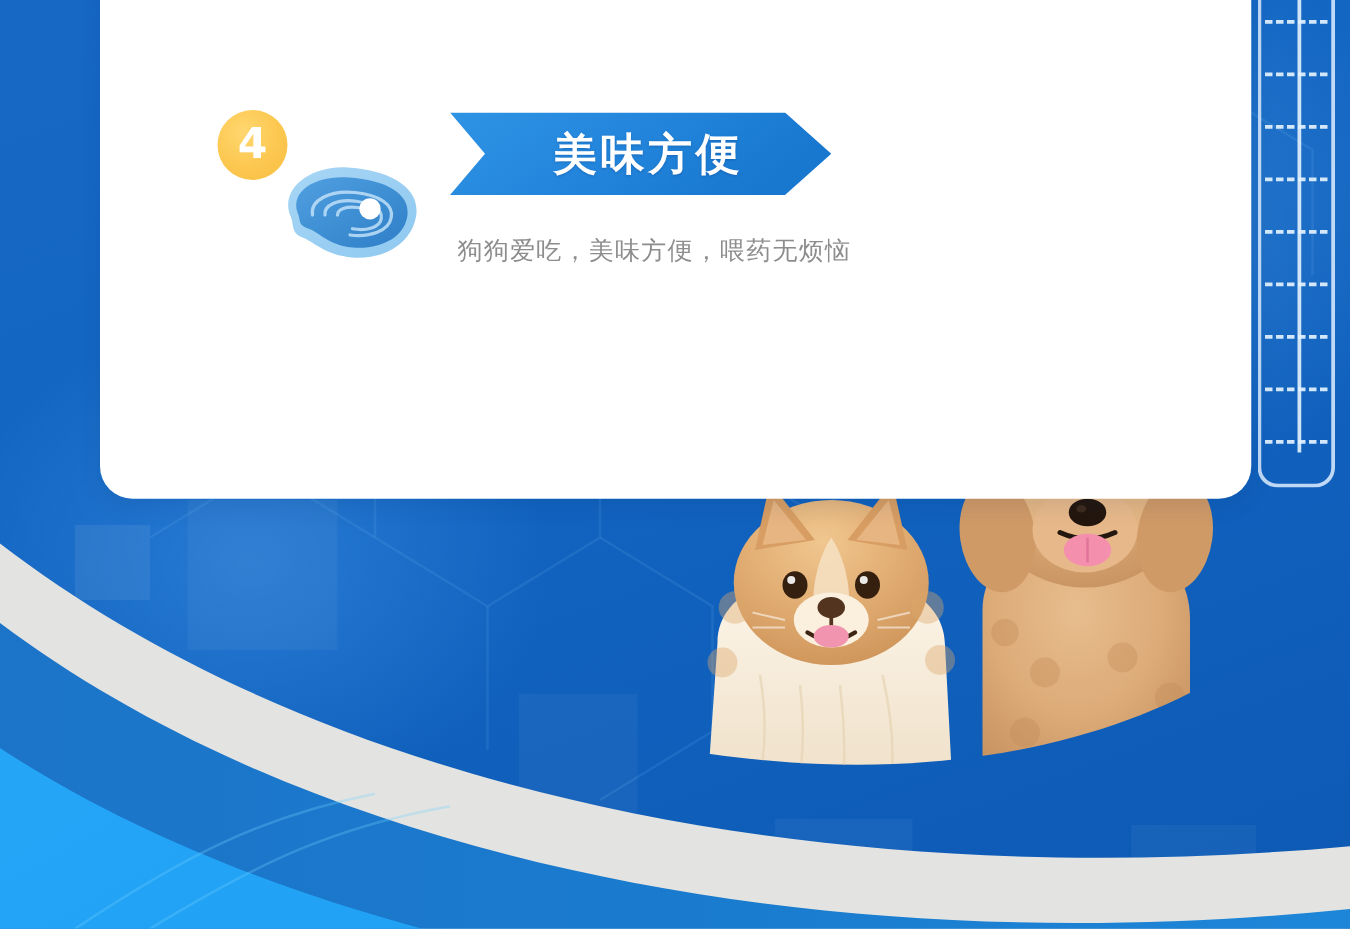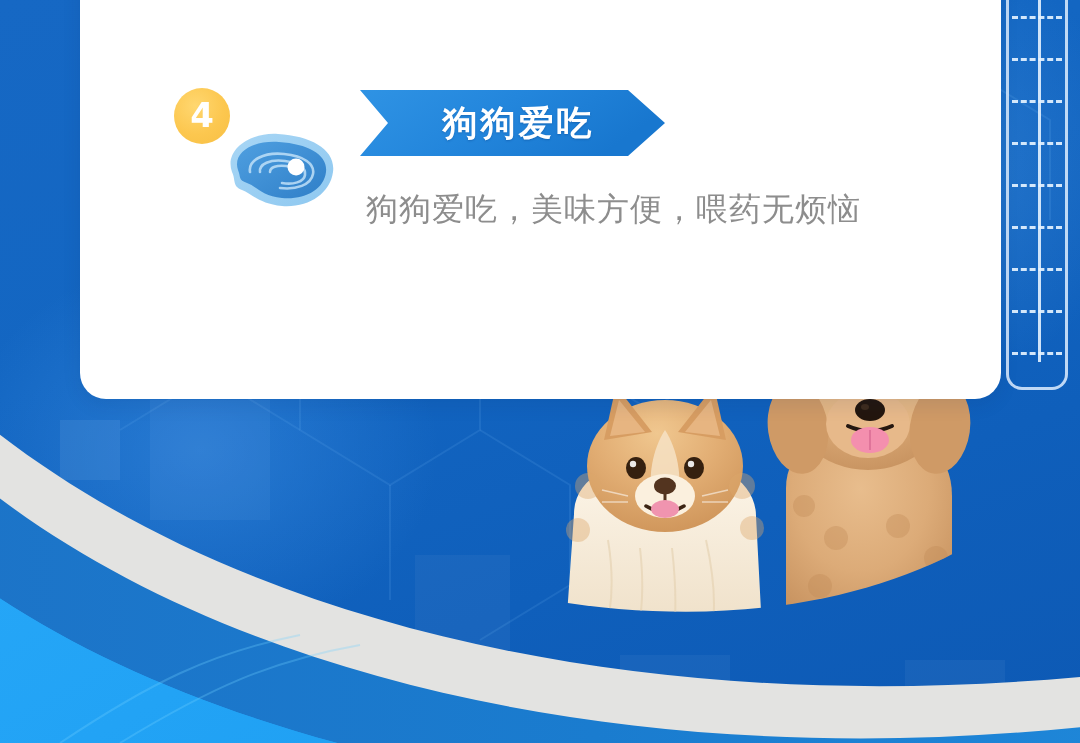--- a/index.html
+++ b/index.html
@@ -84,21 +84,21 @@
     display:flex;align-items:center;justify-content:center;
     color:#ffffff;font-size:35px;font-weight:bold;letter-spacing:3px;
     padding-left:12px;box-sizing:border-box;
     text-shadow:0 1px 2px rgba(10,60,130,.35);
     font-family:"DejaVu Sans","Liberation Sans",sans-serif;
   }
 
   
   .copy{
     position:absolute;left:366px;top:186px;width:600px;
-    color:#8d8d8d;font-size:32px;line-height:1.48;letter-spacing:1px;
+    color:#8d8d8d;font-size:20px;line-height:1.48;letter-spacing:1px;
     font-family:"DejaVu Sans","Liberation Sans",sans-serif;
   }
   .copy div{white-space:nowrap;}
 
   
   .dogs{
     position:absolute;left:548px;top:300px;width:430px;height:350px;
   }
 </style>
 </head>
@@ -319,20 +319,20 @@
     <svg viewBox="0 0 305 66" preserveAspectRatio="none">
       <defs>
         <linearGradient id="ribG" x1="0" y1="0" x2="1" y2="0.3">
           <stop offset="0" stop-color="#2f93e4"></stop>
           <stop offset="0.5" stop-color="#2386dc"></stop>
           <stop offset="1" stop-color="#1877cf"></stop>
         </linearGradient>
       </defs>
       <path d="M0 0 L268 0 L305 33 L268 66 L0 66 L28 33 Z" fill="url(#ribG)"></path>
     </svg>
-    <div class="ribbon-text">狗狗爱吃</div>
+    <div class="ribbon-text">美味方便</div>
   </div>
 
   <div class="copy">
     <div>狗狗爱吃，美味方便，喂药无烦恼</div>
   </div>
 
 </div>
 
 </body></html>

